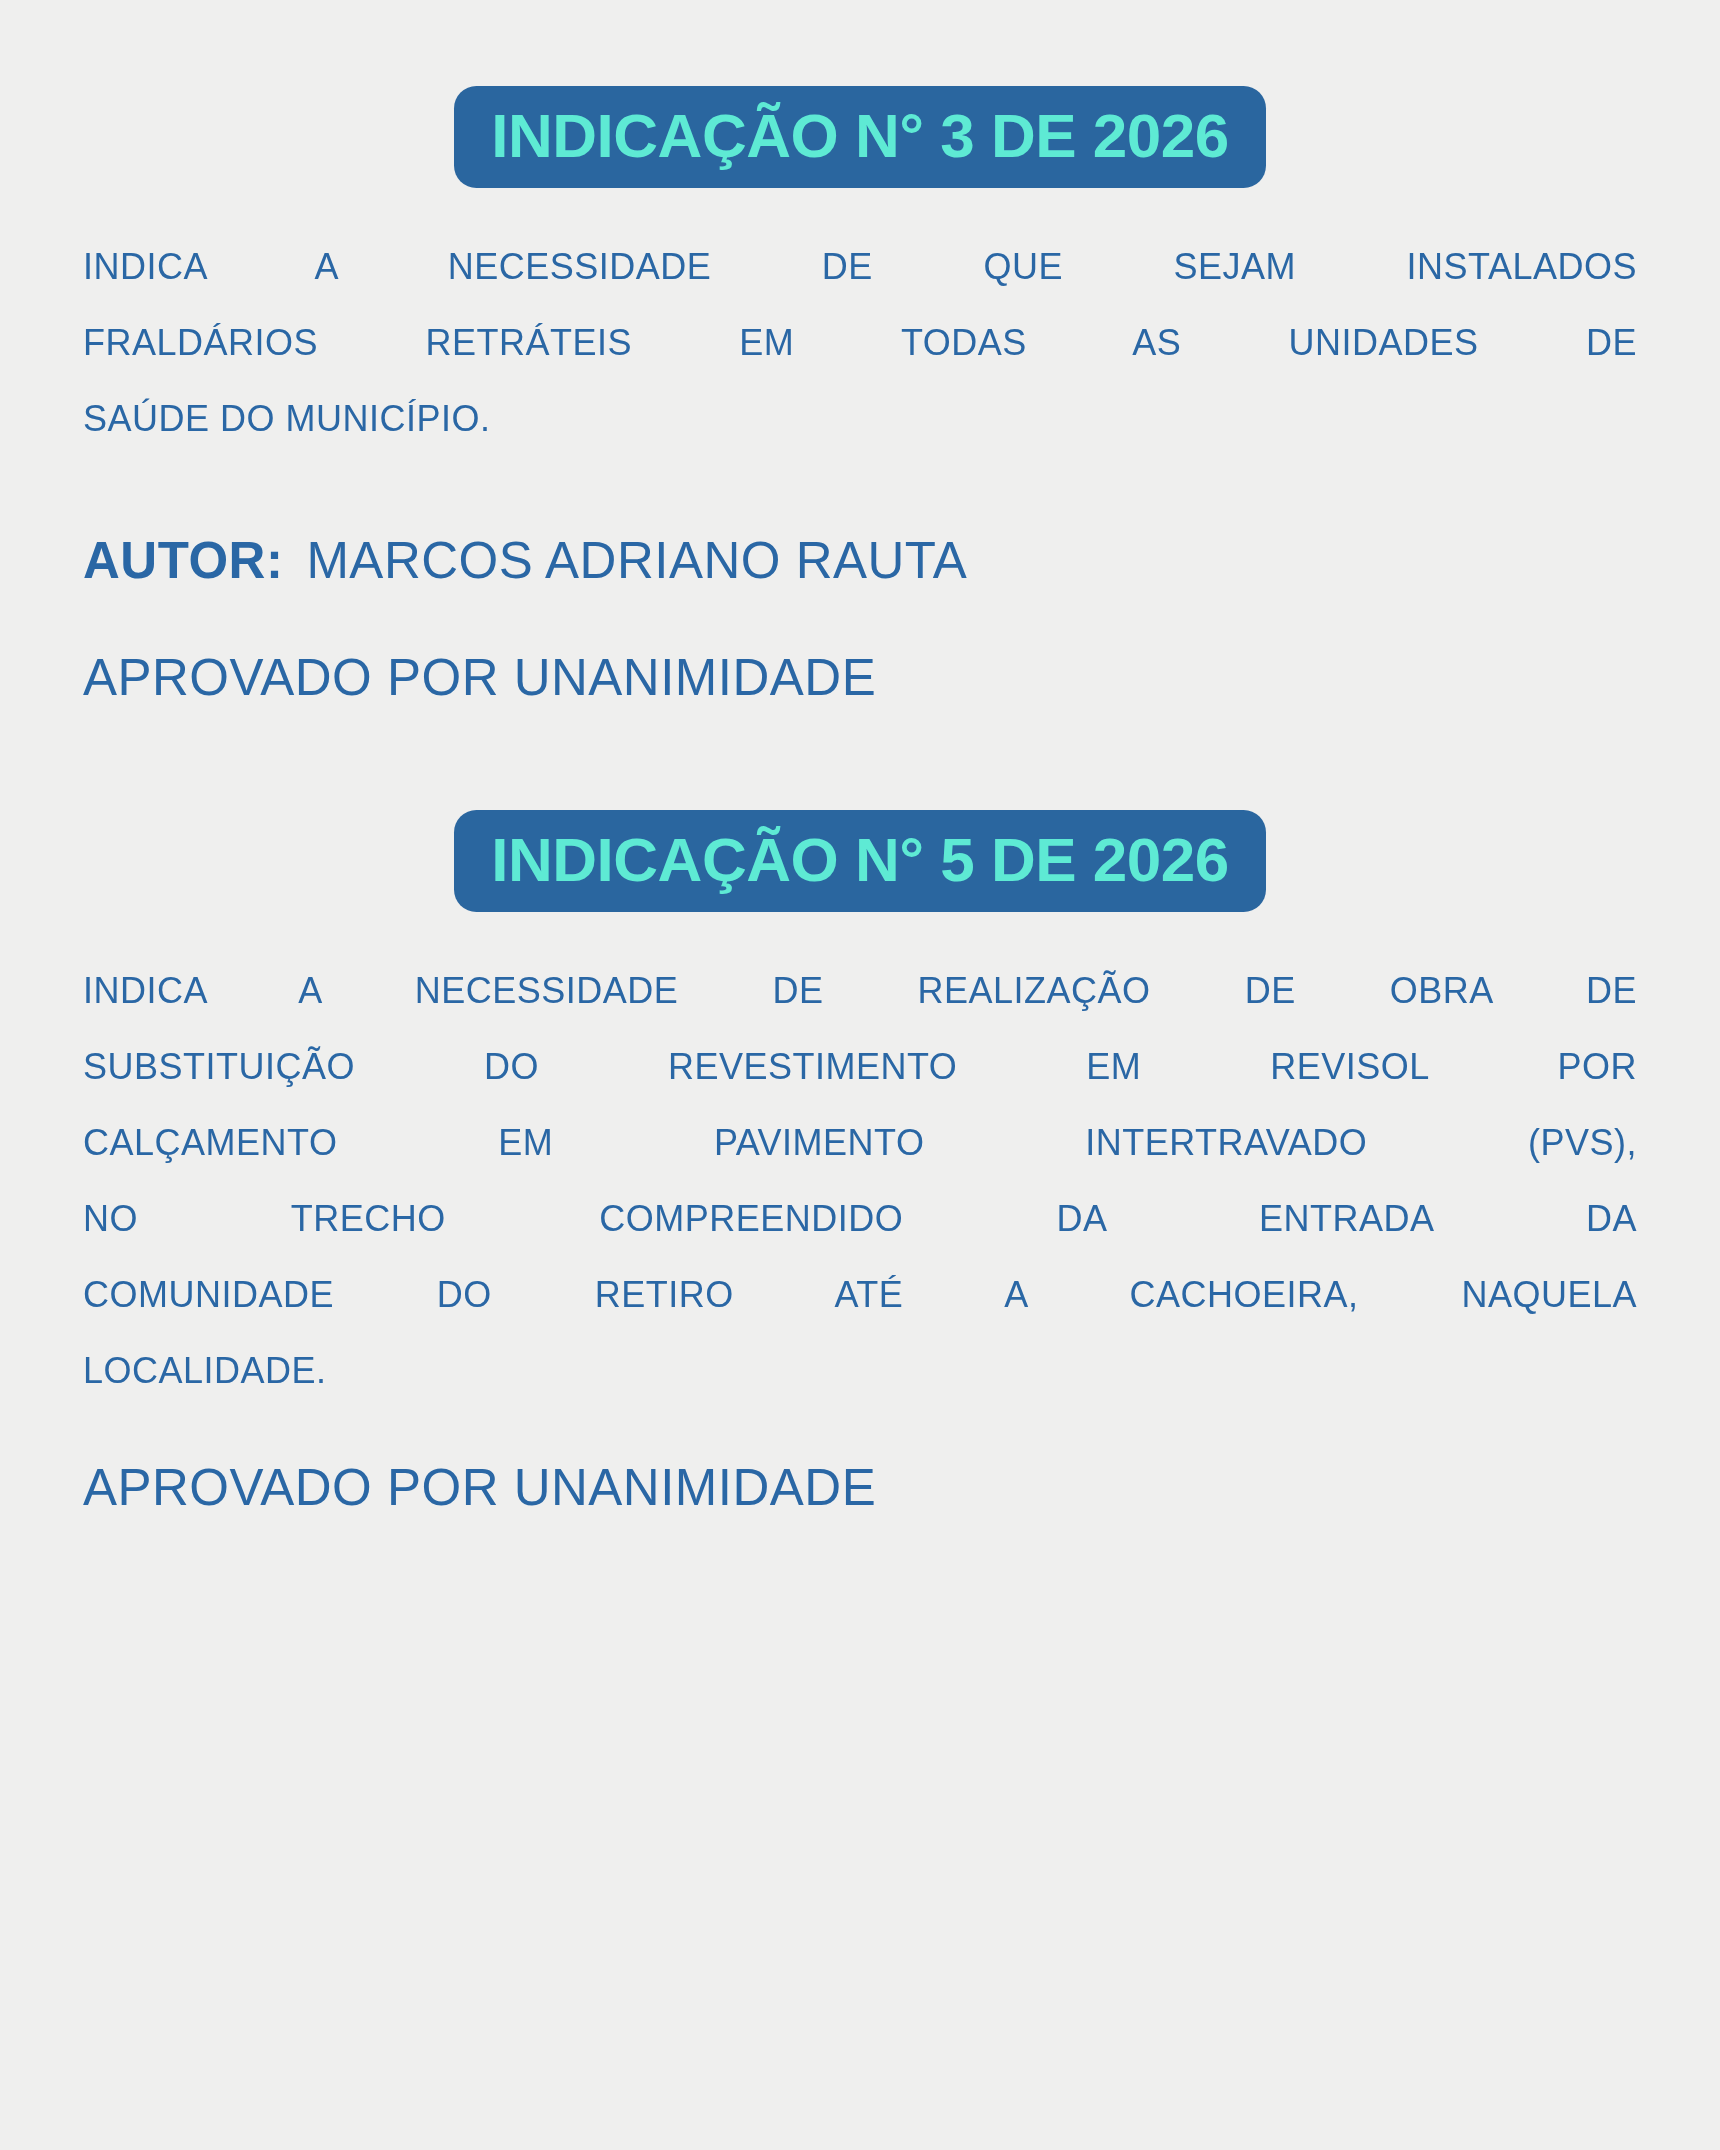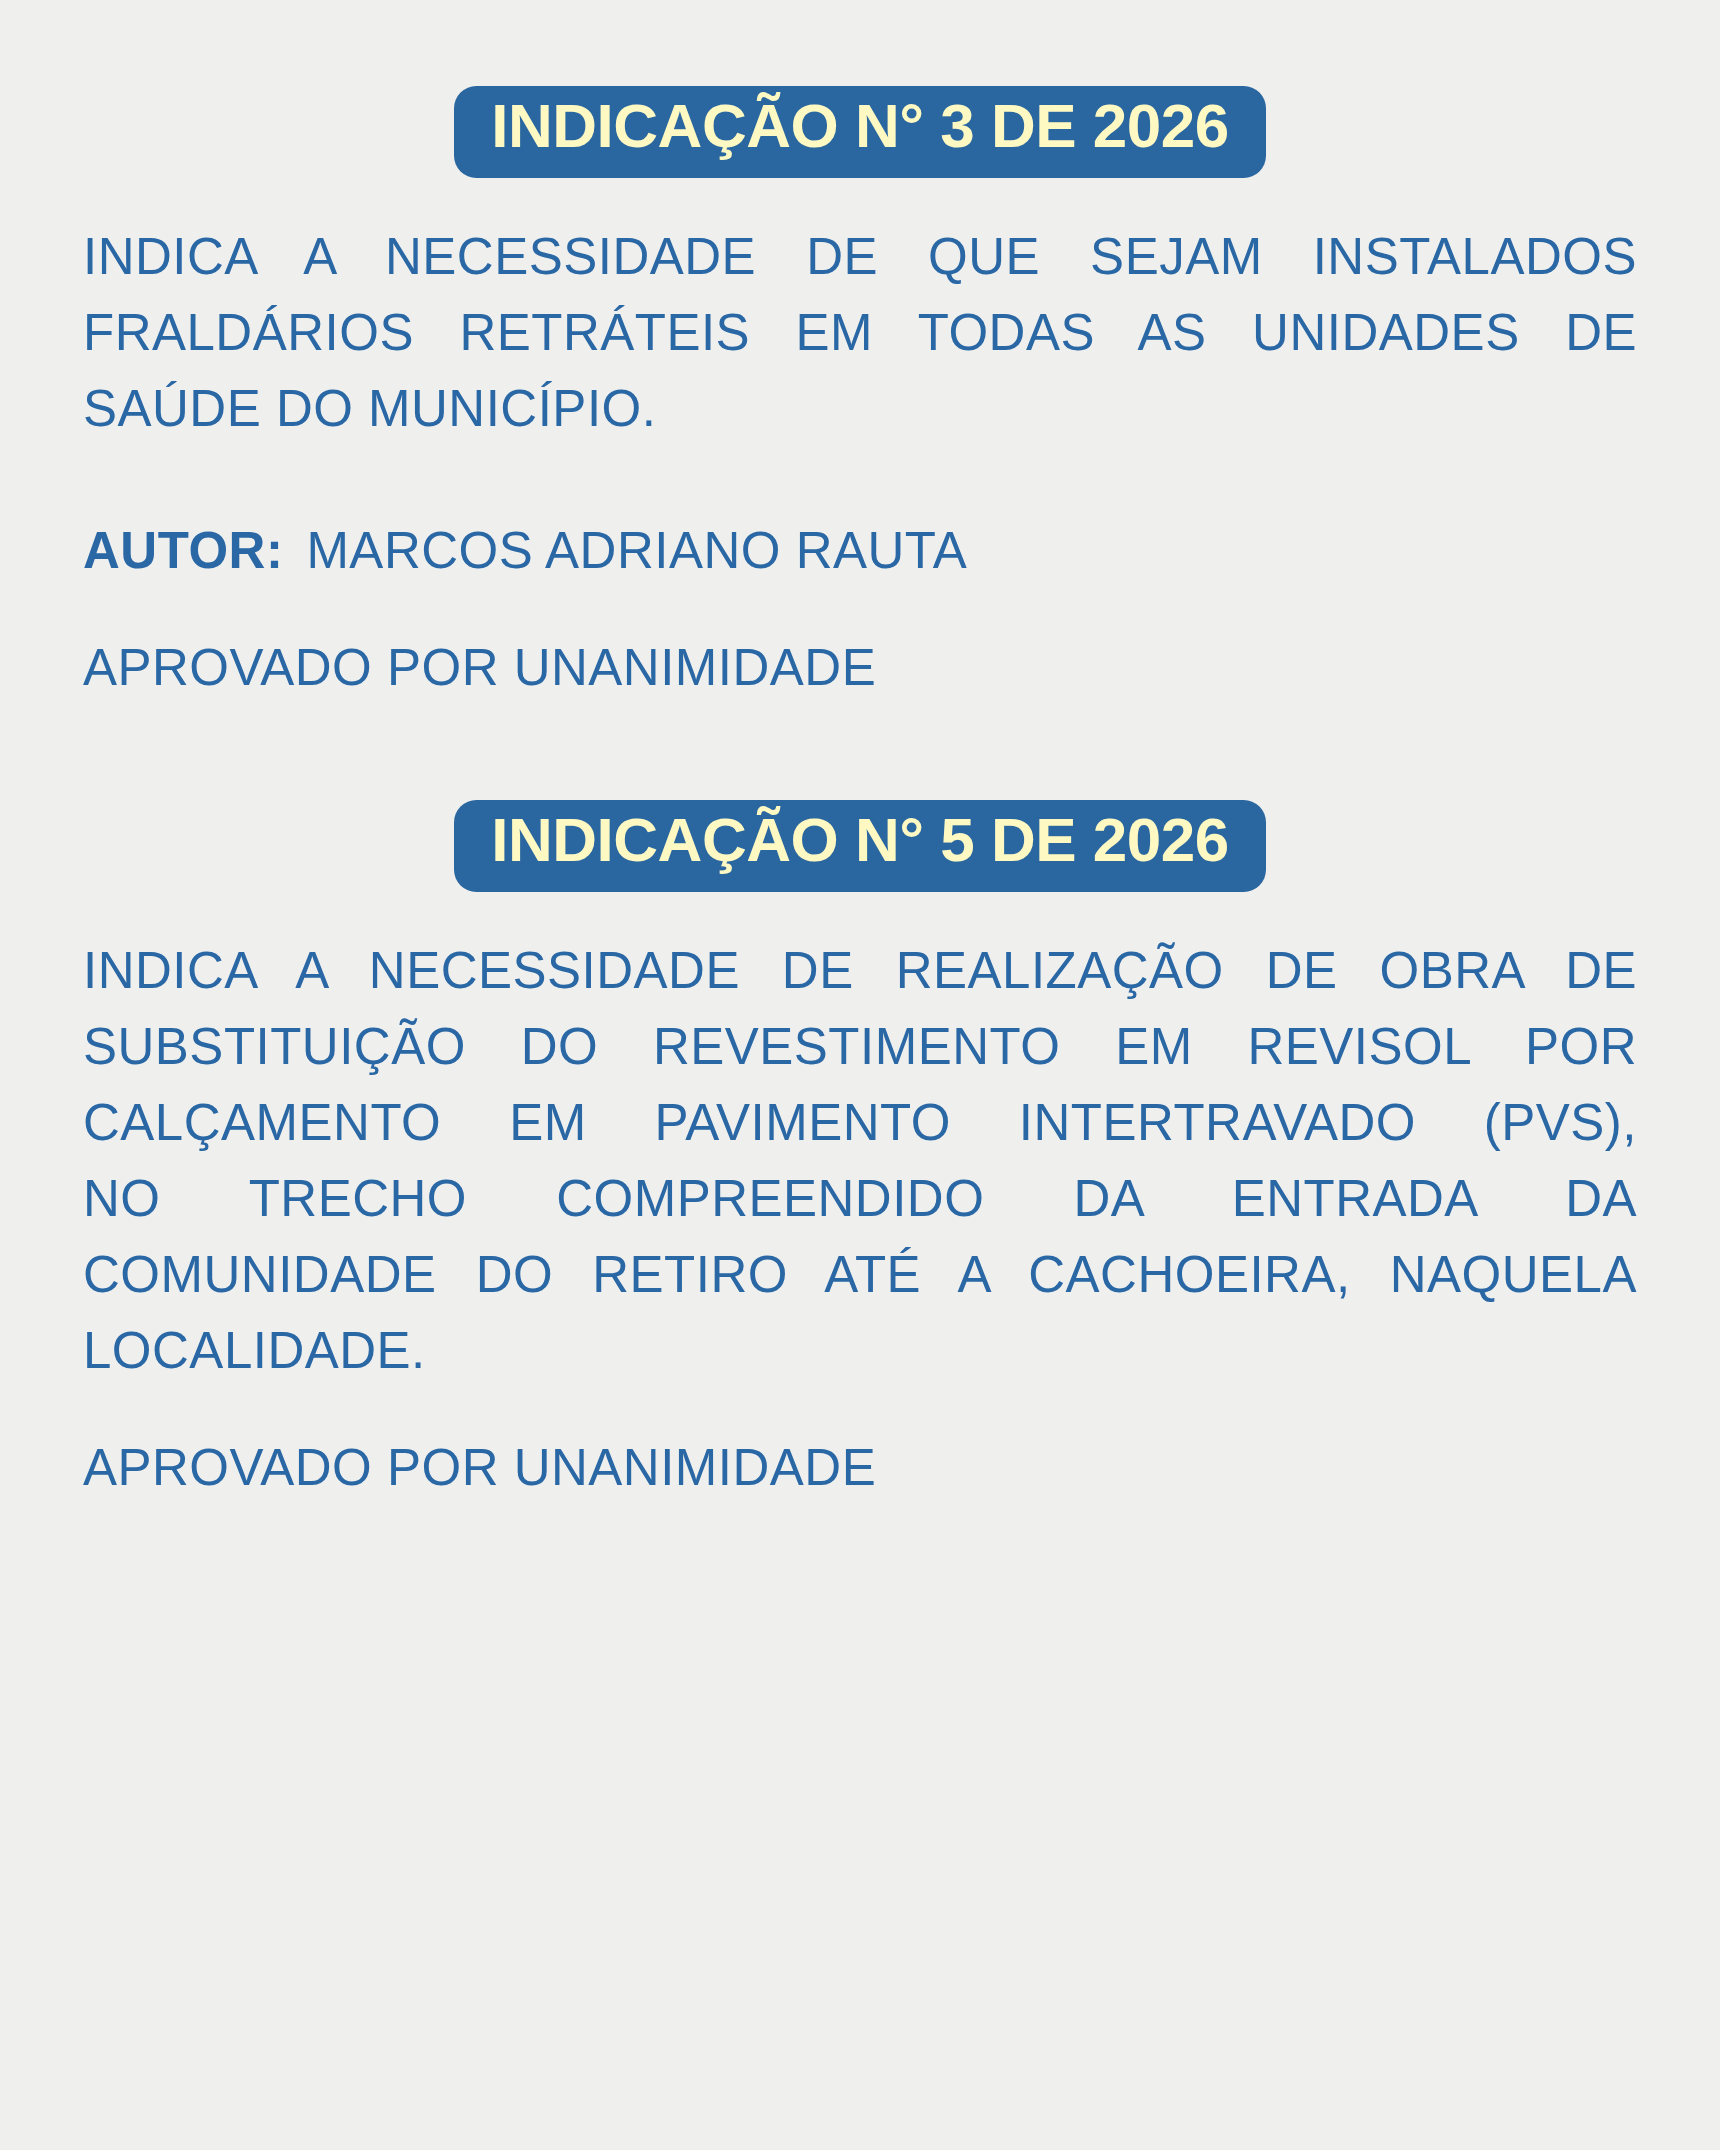--- a/index.html
+++ b/index.html
@@ -19,33 +19,33 @@
     padding: 0 83px;
   }
   .badge-wrap {
     text-align: center;
   }
   .badge-wrap.first { padding-top: 86px; }
   .badge-wrap.second { padding-top: 94px; }
   .badge {
     display: inline-block;
     background: #2a669f;
-    color: #fef9c3;
+    color: #5eead4;
     font-size: 62px;
     font-weight: bold;
     letter-spacing: -0.5px;
     line-height: 1;
-    padding: 9px 37px 21px 37px;
+    padding: 19px 37px 21px 37px;
     border-radius: 22.4px;
     text-align: center;
   }
   .para {
     margin-top: 41px;
     color: #2a67a5;
-    font-size: 51px;
+    font-size: 36px;
     line-height: 76px;
     letter-spacing: 0.5px;
   }
   .para .jline {
     text-align: justify;
     text-align-last: justify;
   }
   .para .jline:last-child {
     text-align-last: left;
   }

